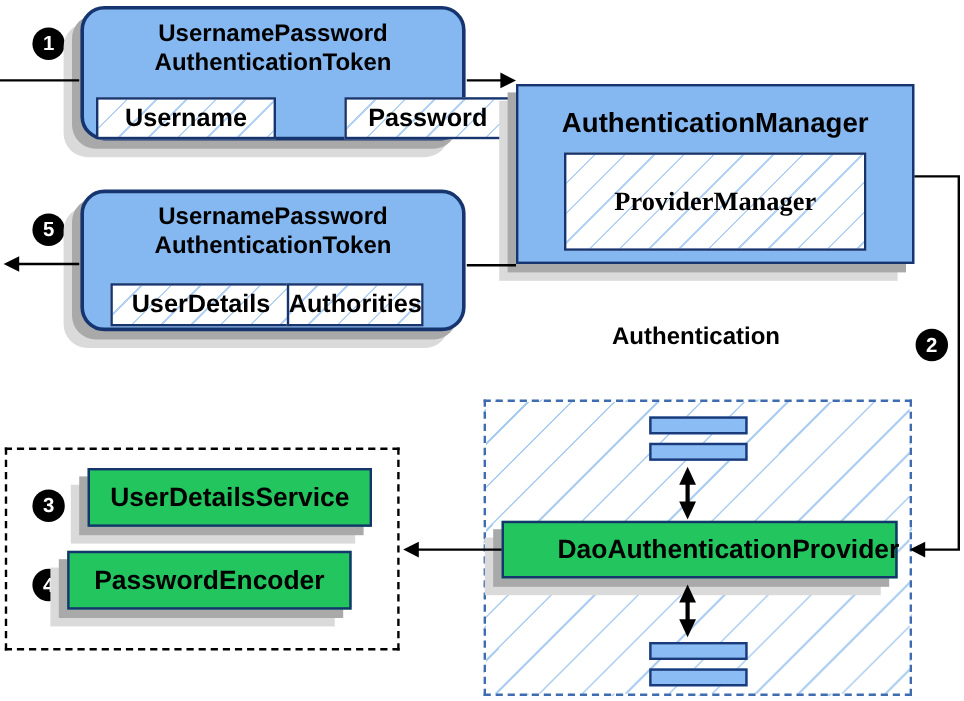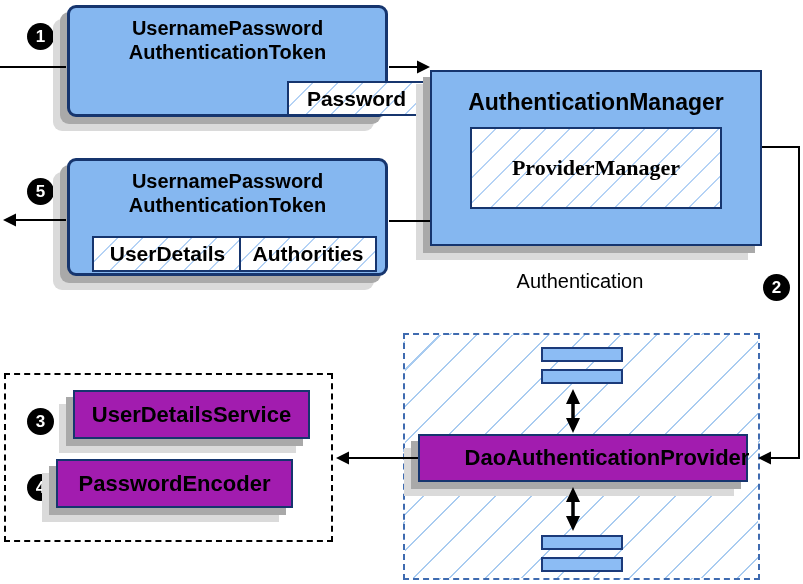--- a/index.html
+++ b/index.html
@@ -6,58 +6,58 @@
   .canvas{
     position:relative;width:803px;height:584px;background:#ffffff;
     font-family:"Liberation Sans",sans-serif;overflow:hidden;color:#000;
   }
   .node{
     position:absolute;box-sizing:border-box;
     background:#85b7f0;border:2px solid #16356e;
     font-weight:bold;text-align:center;color:#000;
   }
   .shadow{box-shadow:-7px 7px 0 #a9a9a9,-14px 14px 0 #dadada;}
-  .round{border-radius:9px;border-width:3px;}
+  .round{border-radius:20px;border-width:3px;}
   .token-title{padding-top:8px;font-size:20px;line-height:24px;}
   .hatch-white{
     background-color:#ffffff;
     background-image:repeating-linear-gradient(135deg,rgba(255,255,255,0) 0px,rgba(255,255,255,0) 16px,#b4d2f5 16px,#b4d2f5 17.5px);
   }
   .hatch-big{
     background-color:#ffffff;
     background-image:repeating-linear-gradient(135deg,rgba(255,255,255,0) 0px,rgba(255,255,255,0) 24px,#a8cbf0 24px,#a8cbf0 25.5px);
   }
   .field{
     position:absolute;box-sizing:border-box;border:2.5px solid #16356e;
     display:flex;align-items:center;justify-content:center;
     font-weight:bold;font-size:21px;color:#000;
   }
   .bar{
     position:absolute;box-sizing:border-box;
     background:#8cbcf4;border:2px solid #1b3a7a;
   }
   .label-bar{
     display:flex;align-items:center;justify-content:center;
-    font-weight:bold;font-size:22px;color:#000;background:#a21caf;
+    font-weight:bold;font-size:22px;color:#000;background:#22c55e;
   }
   .dashed-blue{
     position:absolute;box-sizing:border-box;
     border:2px dashed #3f6bb0;
   }
   .dashed-black{
     position:absolute;box-sizing:border-box;
     border:2px dashed #000000;background:transparent;
   }
   .badge{
     position:absolute;width:27px;height:27px;border-radius:50%;
     background:#000;color:#fff;font-weight:bold;font-size:17px;
     display:flex;align-items:center;justify-content:center;
   }
   .heading{
-    position:absolute;font-weight:normal;font-size:20px;line-height:26px;
+    position:absolute;font-weight:bold;font-size:20px;line-height:26px;
     text-align:center;color:#000;
   }
   .inner-box{
     position:absolute;box-sizing:border-box;border:2px solid #16356e;
     display:flex;align-items:center;justify-content:center;
     font-weight:bold;font-size:22px;color:#000;
   }
   svg.connectors{position:absolute;left:0;top:0;pointer-events:none;}
 </style>
 </head>
@@ -69,35 +69,36 @@
   <div class="badge" style="left:763px;top:274px;">2</div>
   <div class="badge" style="left:27px;top:408px;">3</div>
   <div class="badge" style="left:27px;top:474px;">4</div>
   <div class="badge" style="left:27px;top:178px;">5</div>
 
   <div class="node round shadow" style="left:67px;top:5px;width:321px;height:112px;">
     <div class="token-title">
       <div>UsernamePassword</div>
       <div>AuthenticationToken</div>
     </div>
+    <div class="field hatch-white" style="left:10px;top:73px;width:150px;height:35px;">Username</div>
     <div class="field hatch-white" style="left:169px;top:73px;width:139px;height:35px;margin-left:48px;">Password</div>
   </div>
 
-  <div class="node shadow" style="left:430px;top:70px;width:332px;height:176px;">
+  <div class="node shadow" style="left:430px;top:70px;width:332px;height:150px;">
     <div style="padding-top:17px;font-size:23px;">AuthenticationManager</div>
     <div class="inner-box hatch-white" style="left:38px;top:55px;width:252px;height:82px;font-family:Liberation Serif, serif;">ProviderManager</div>
   </div>
 
   <div class="node round shadow" style="left:67px;top:158px;width:321px;height:118px;">
     <div class="token-title">
       <div>UsernamePassword</div>
       <div>AuthenticationToken</div>
     </div>
     <div class="field hatch-white" style="left:22px;top:75px;width:151px;height:36px;">UserDetails</div>
-    <div class="field hatch-white" style="left:169px;top:75px;width:138px;height:36px;">Authorities</div>
+    <div class="field hatch-white" style="left:169px;top:75px;width:114px;height:36px;">Authorities</div>
   </div>
 
   <div class="heading" style="left:470px;top:268px;width:220px;">
     <div>Authentication</div>
   </div>
 
   <div class="dashed-blue hatch-big" style="left:403px;top:333px;width:357px;height:247px;"></div>
 
   <div class="bar" style="left:541px;top:347px;width:82px;height:15px;"></div>
   <div class="bar" style="left:541px;top:369px;width:82px;height:15px;"></div>

